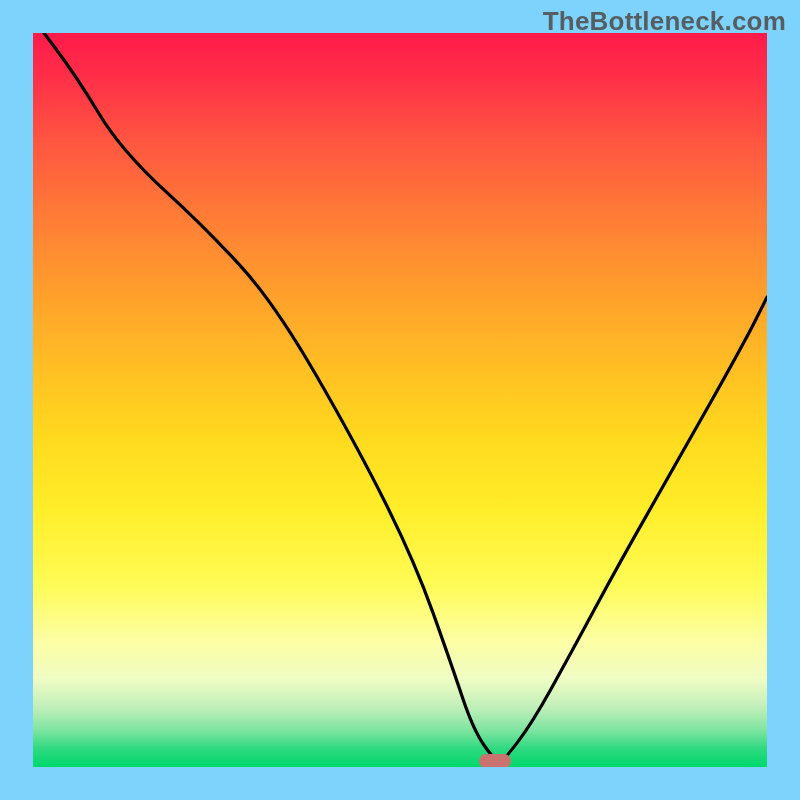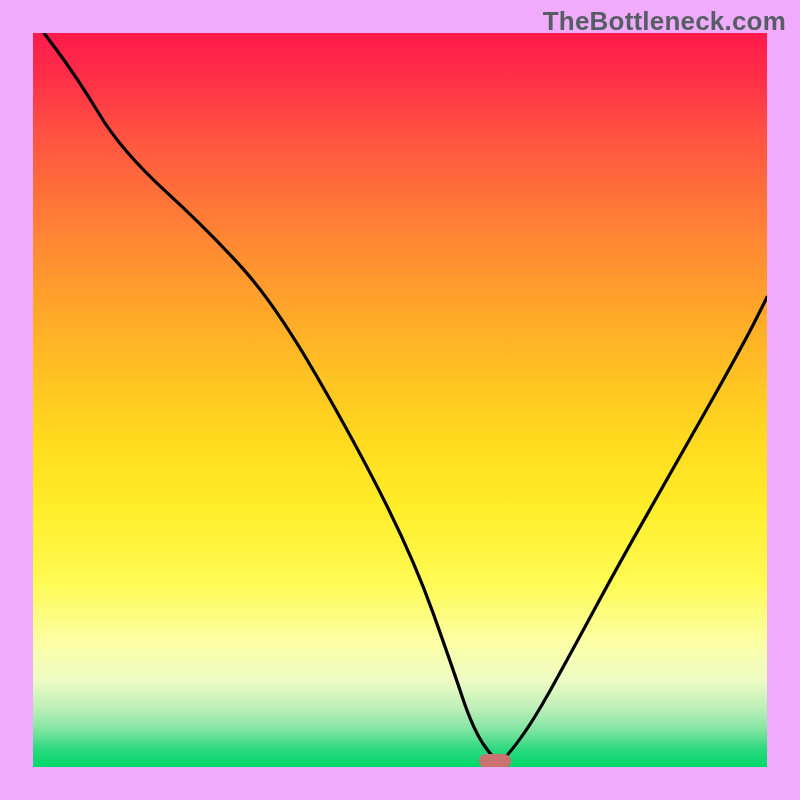--- a/index.html
+++ b/index.html
@@ -10,21 +10,21 @@
     overflow: hidden;
     background: #000;
     font-family: Arial, Helvetica, sans-serif;
   }
   .chart-frame {
     position: absolute;
     top: 0;
     left: 0;
     width: 800px;
     height: 800px;
-    background: #f0abfc;
+    background: #7dd3fc;
   }
   .plot-area {
     position: absolute;
     top: 33px;
     left: 33px;
     width: 734px;
     height: 734px;
     overflow: hidden;
   }
   .gradient-bg {

